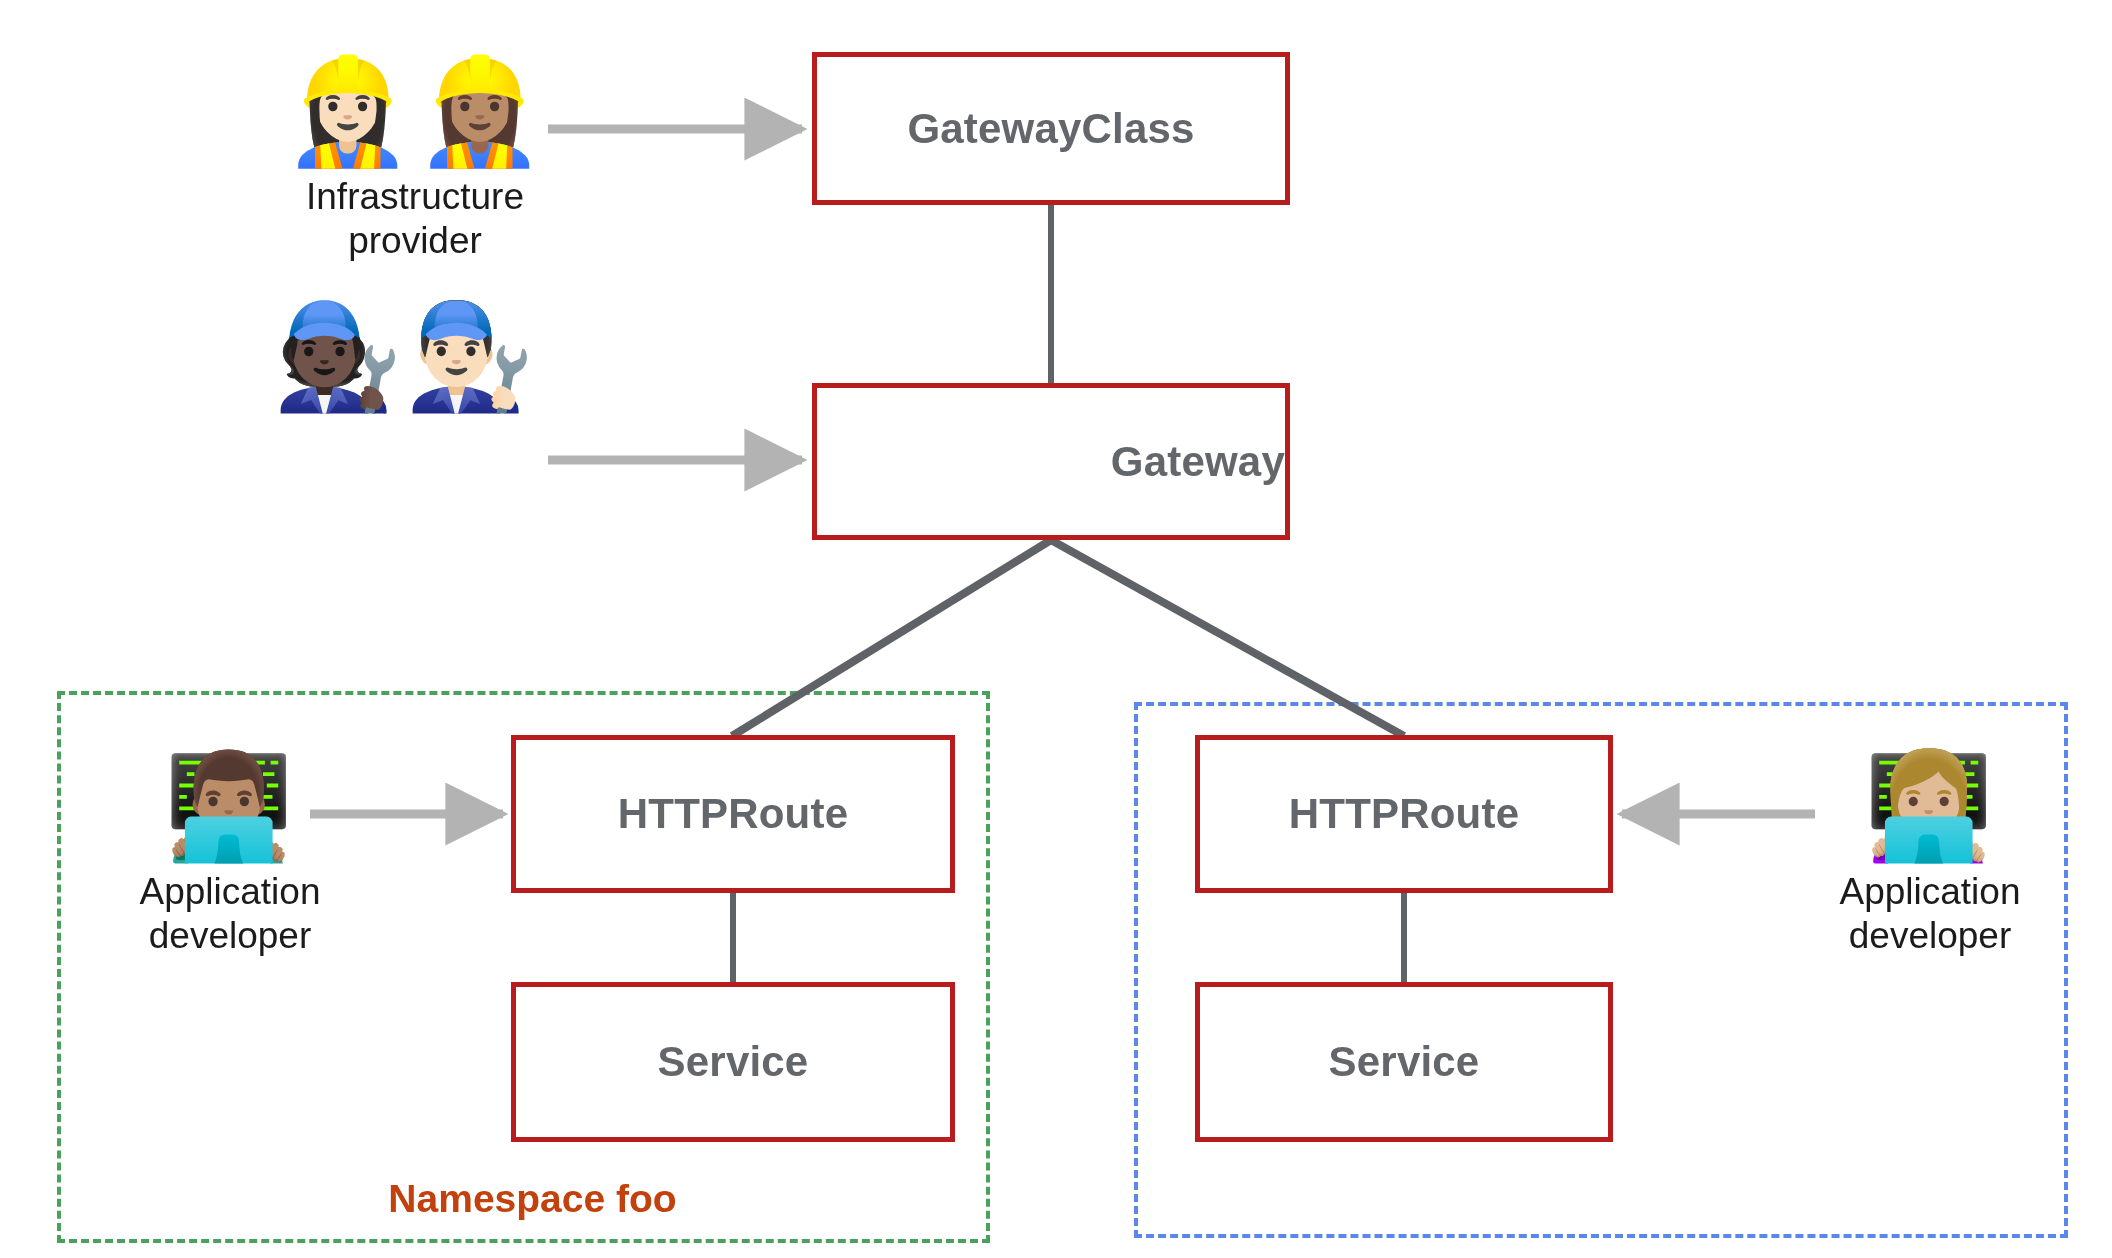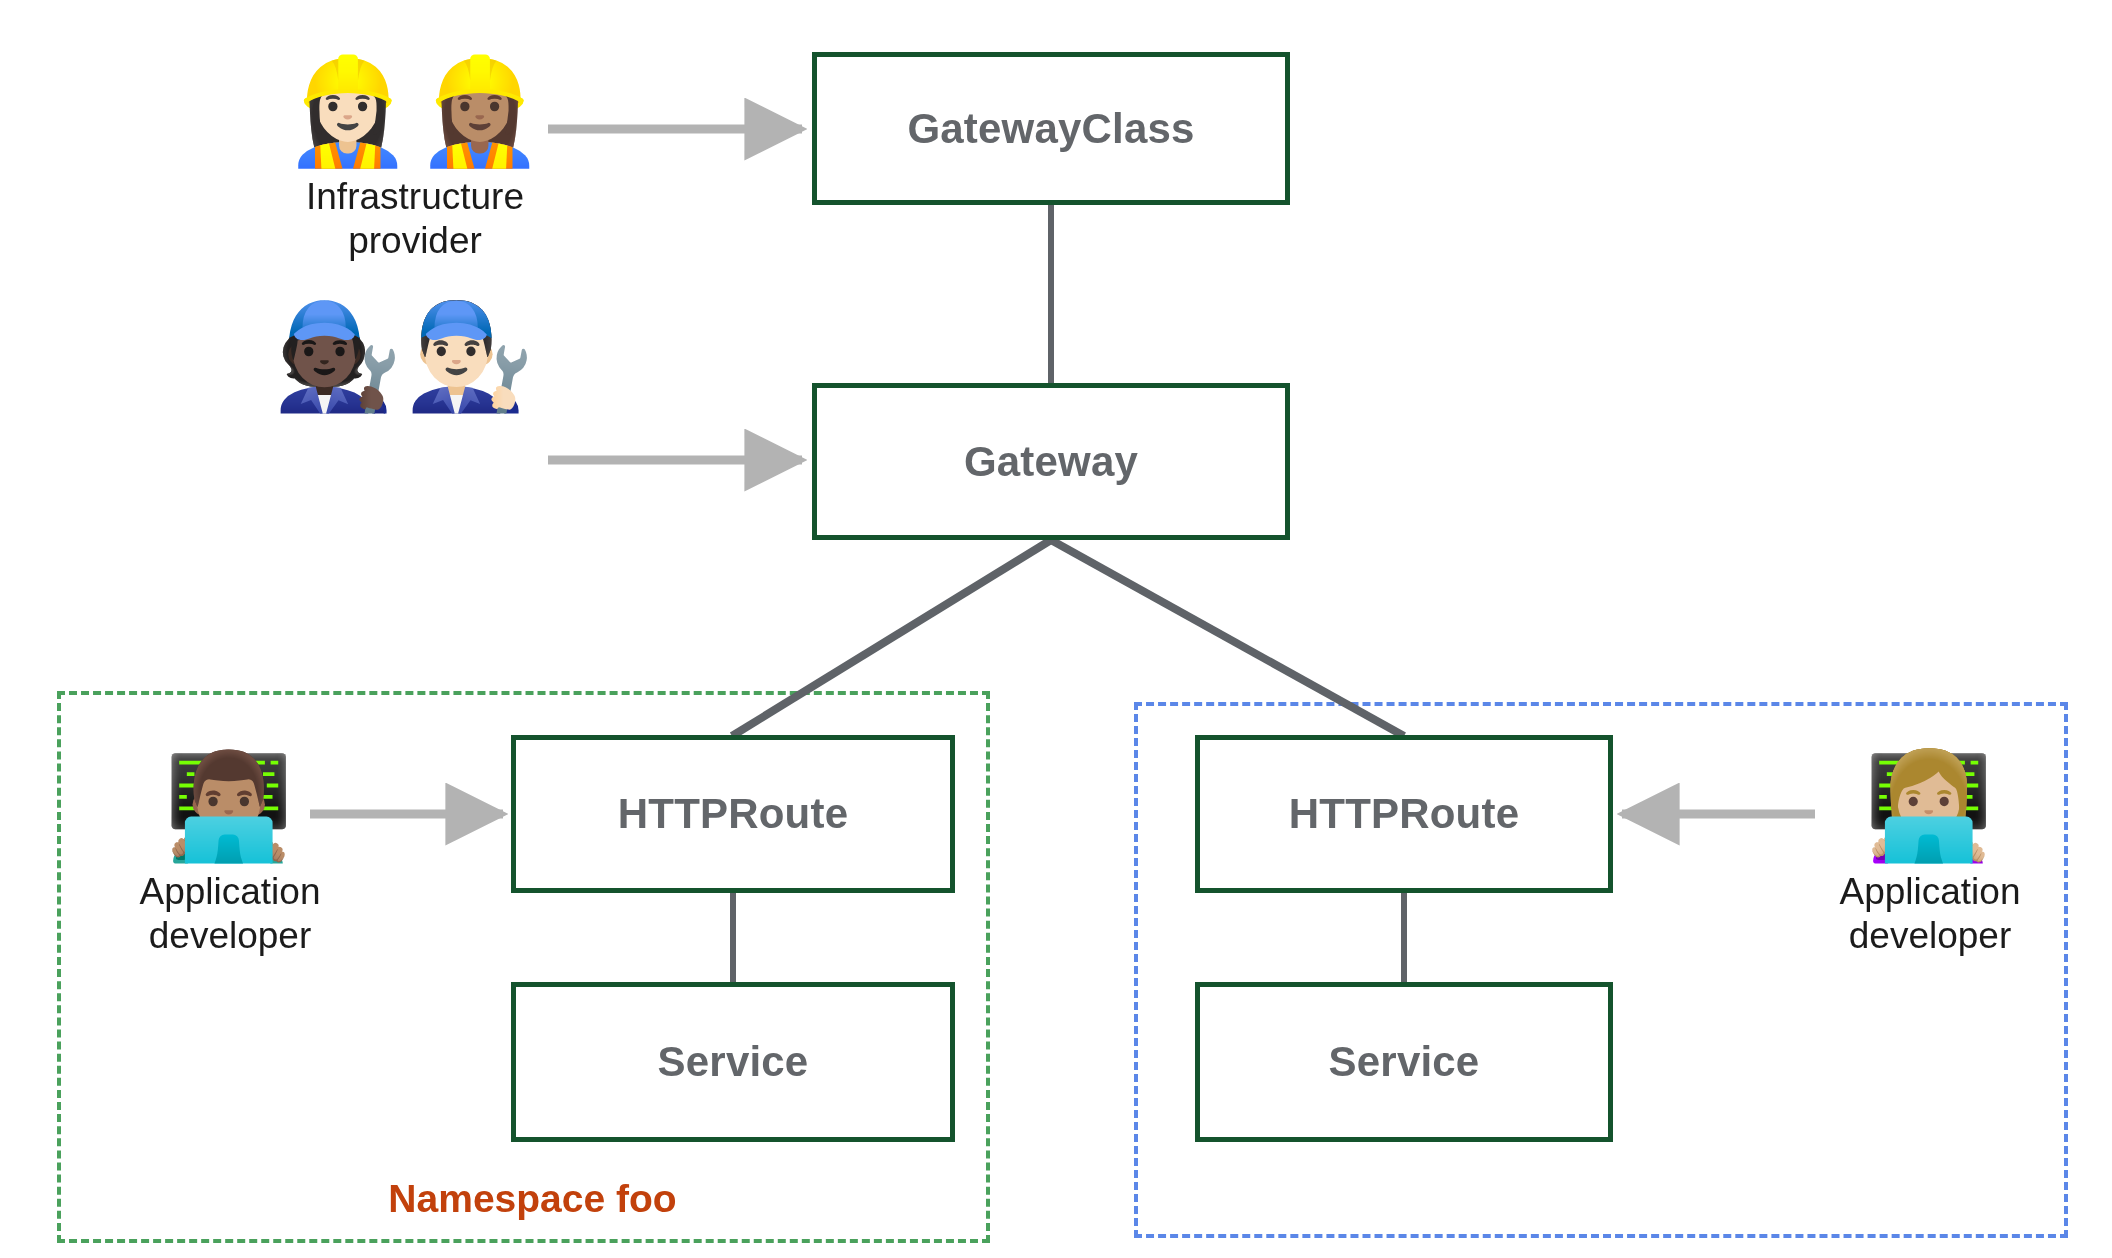--- a/index.html
+++ b/index.html
@@ -16,37 +16,37 @@
     height: 1258px;
     background: #ffffff;
     overflow: hidden;
   }
 
   
   .res-box {
     position: absolute;
     box-sizing: border-box;
     background: #ffffff;
-    border: 5px solid #14532d;
+    border: 5px solid #b91c1c;
     display: flex;
     align-items: center;
     justify-content: center;
     z-index: 5;
   }
   .res-label {
     font-family: "Liberation Sans", sans-serif;
     font-weight: bold;
     font-size: 42px;
     color: #63666a;
     letter-spacing: 0.2px;
     white-space: nowrap;
   }
 
   #box-gatewayclass { left: 812px;  top: 52px;   width: 478px; height: 153px; }
-  #box-gateway      { left: 812px;  top: 383px;  width: 478px; height: 157px; }
+  #box-gateway      { left: 812px;  top: 383px;  width: 478px; height: 157px; justify-content: flex-end; }
   #box-httproute-foo{ left: 511px;  top: 735px;  width: 444px; height: 158px; }
   #box-service-foo  { left: 511px;  top: 982px;  width: 444px; height: 160px; }
   #box-httproute-bar{ left: 1195px; top: 735px;  width: 418px; height: 158px; }
   #box-service-bar  { left: 1195px; top: 982px;  width: 418px; height: 160px; }
 
   
   .namespace {
     position: absolute;
     box-sizing: border-box;
     border-width: 4px;

